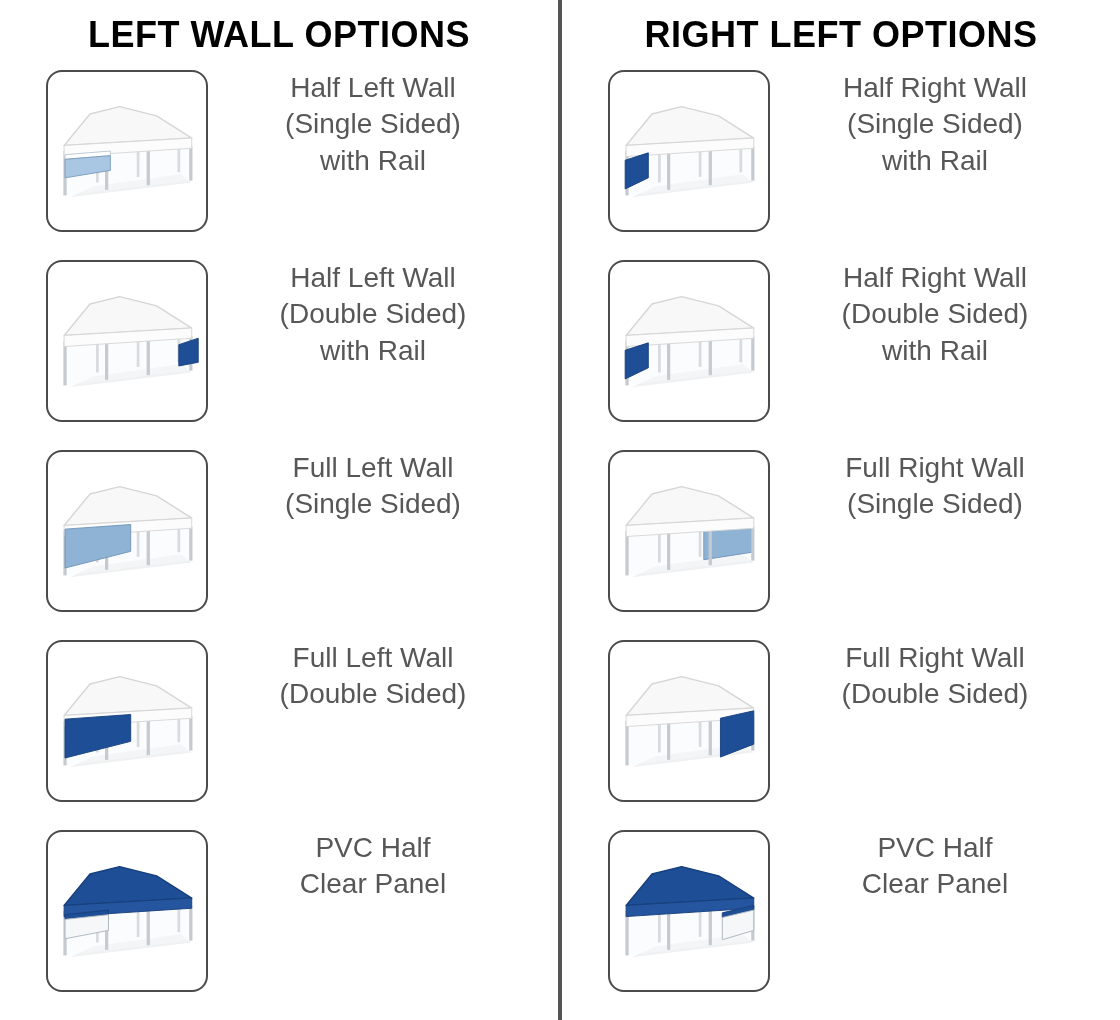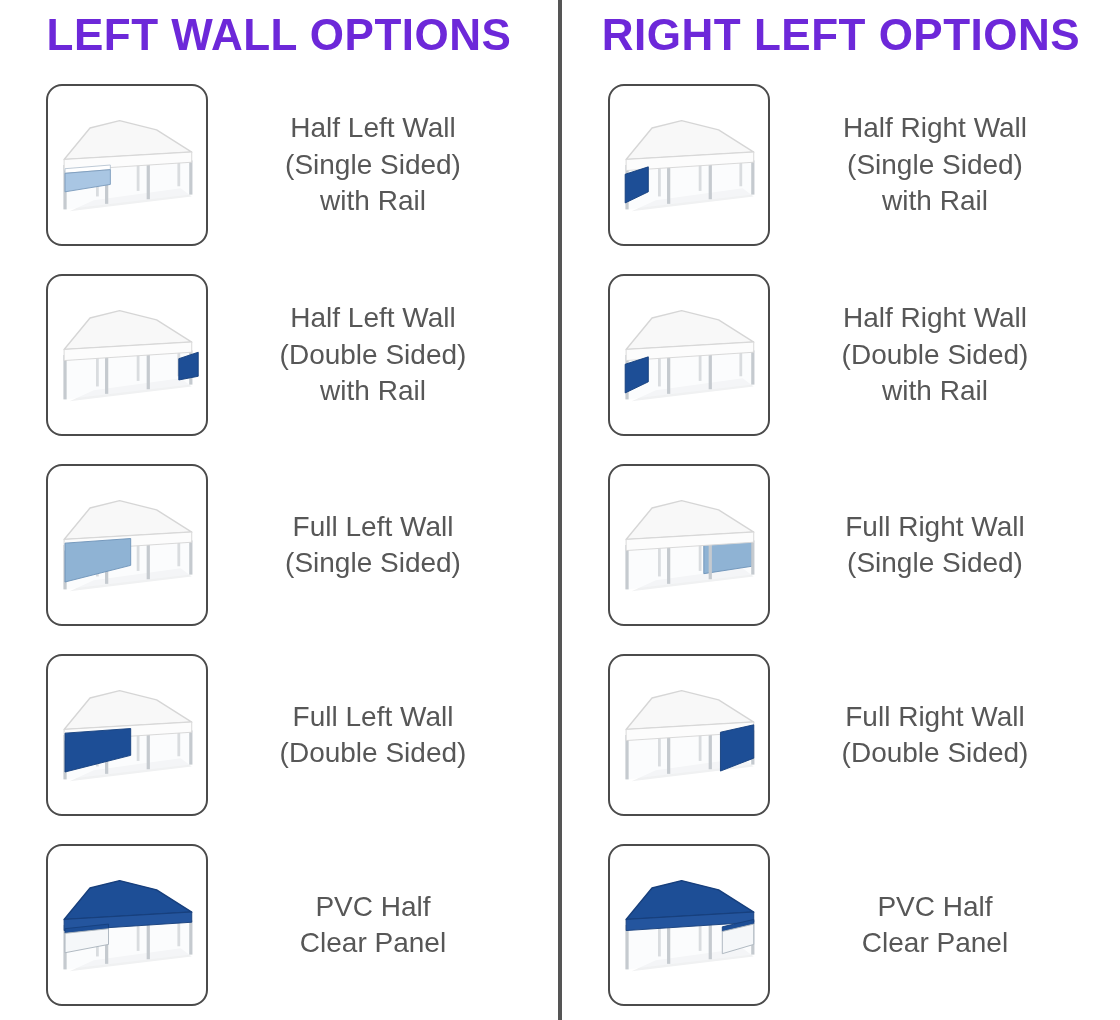--- a/index.html
+++ b/index.html
@@ -8,27 +8,27 @@
     display:flex;
     font-family:"Liberation Sans","DejaVu Sans",sans-serif;
     background:#ffffff;
     overflow:hidden;
   }
   .column{width:558px;display:flex;flex-direction:column;}
   .divider{width:4px;background:#555555;}
   .col-header{
     height:70px;
     display:flex;align-items:center;justify-content:center;
-    font-size:44px;font-weight:700;
-    color:#6d28d9;
+    font-size:36px;font-weight:700;
+    color:#000000;
     letter-spacing:0.5px;
   }
   .row{
     height:190px;
-    display:flex;align-items:center;
+    display:flex;align-items:flex-start;
     padding-left:46px;padding-right:14px;
     box-sizing:border-box;
   }
   .thumb{
     width:162px;height:162px;
     box-sizing:border-box;
     border:2px solid #4b4b4b;
     border-radius:16px;
     background:#ffffff;
     padding:5px;

